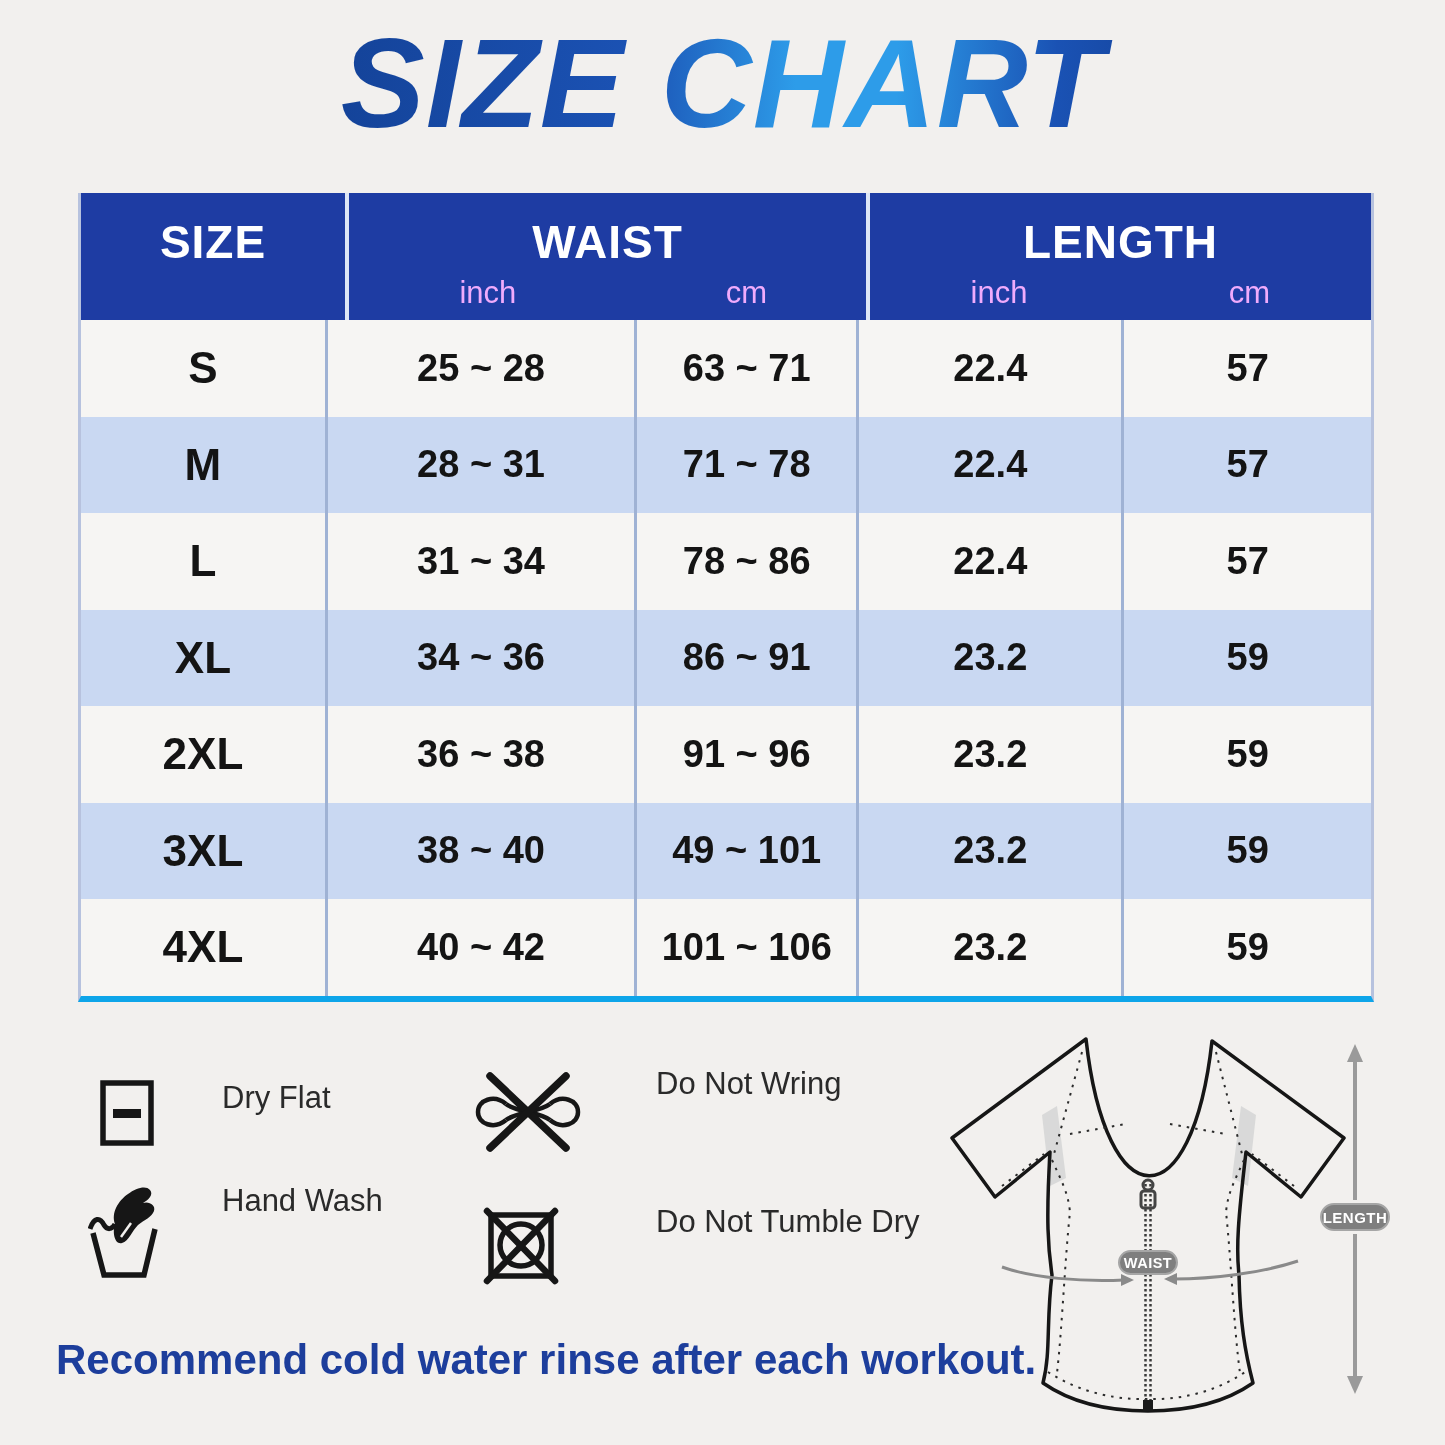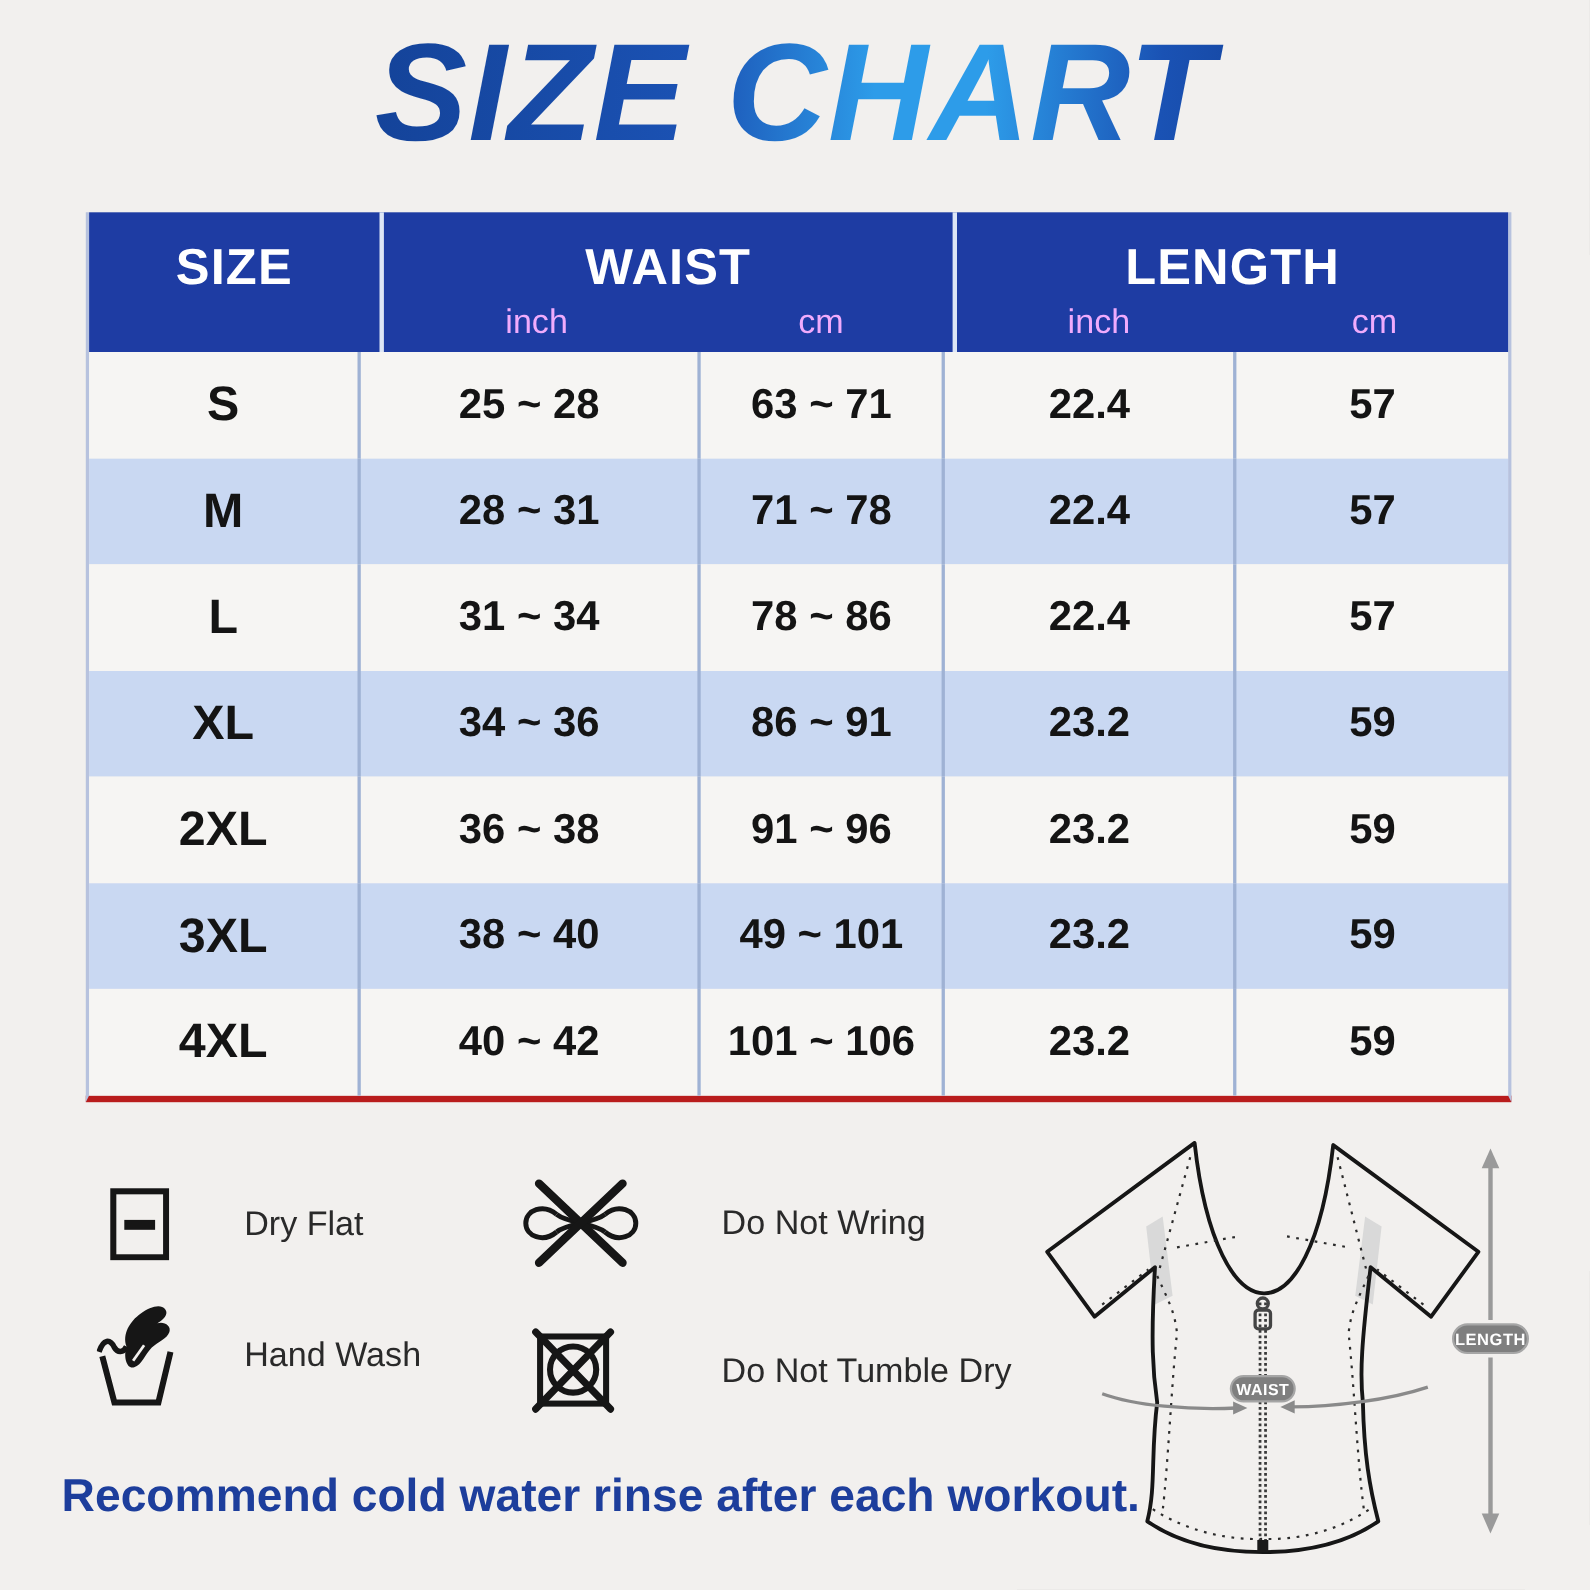--- a/index.html
+++ b/index.html
@@ -12,21 +12,21 @@
     position:absolute;top:16px;left:0;width:100%;text-align:center;
     font-size:126px;line-height:136px;font-weight:bold;font-style:italic;
     letter-spacing:1px;
     background:linear-gradient(92deg,#123f92 18%,#1b52b4 44%,#2d9ce9 55%,#2d9ce9 62%,#1a52b4 73%,#113a8c 86%);
     -webkit-background-clip:text;background-clip:text;color:transparent;
   }
   
   .size-table{
     position:absolute;left:78px;top:193px;width:1290px;
     border-left:3px solid #b7c2de;border-right:3px solid #b7c2de;
-    border-bottom:6px solid #b91c1c;box-sizing:content-box;
+    border-bottom:6px solid #0ea5e9;box-sizing:content-box;
   }
   .size-table *{box-sizing:border-box;}
   .thead{display:flex;height:127px;background:#1e3ca3;color:#ffffff;}
   .th{display:flex;flex-direction:column;align-items:center;padding-top:20px;}
   .th-size{width:268px;border-right:4px solid #dde6f6;}
   .th-waist{width:521px;border-right:4px solid #dde6f6;}
   .th-length{width:501px;}
   .group-label{height:58px;display:flex;align-items:center;font-size:46px;font-weight:bold;letter-spacing:1px;}
   .units{display:flex;width:100%;height:44px;}
   .unit{display:flex;align-items:center;justify-content:center;font-size:31px;color:#f0abfc;}
@@ -40,21 +40,21 @@
     display:flex;align-items:center;justify-content:center;
     font-weight:bold;color:#141414;font-size:38px;
     border-right:3px solid #9fb2d4;
   }
   .td.c1{width:268px;font-size:44px;}
   .td.c2{width:336px;}
   .td.c3{width:241px;}
   .td.c4{width:288px;}
   .td.c5{width:268px;border-right:none;border-radius:22px;}
   
-  .care-item{position:absolute;display:flex;align-items:center;}
+  .care-item{position:absolute;display:flex;}
   .icon-slot{display:flex;align-items:center;}
   .care-label{font-size:31px;color:#2a2a2a;white-space:nowrap;}
   #care-dry-flat{left:100px;top:1080px;}
   #care-dry-flat .icon-slot{width:122px;height:66px;}
   #care-wring{left:472px;top:1066px;}
   #care-wring .icon-slot{width:184px;height:92px;}
   #care-hand-wash{left:88px;top:1183px;}
   #care-hand-wash .icon-slot{width:134px;height:98px;}
   #care-tumble{left:482px;top:1204px;}
   #care-tumble .icon-slot{width:174px;height:84px;}

